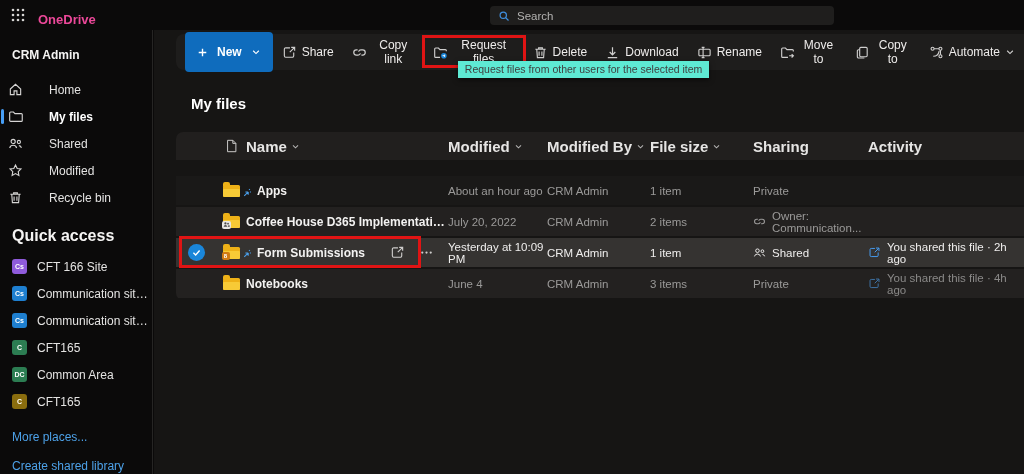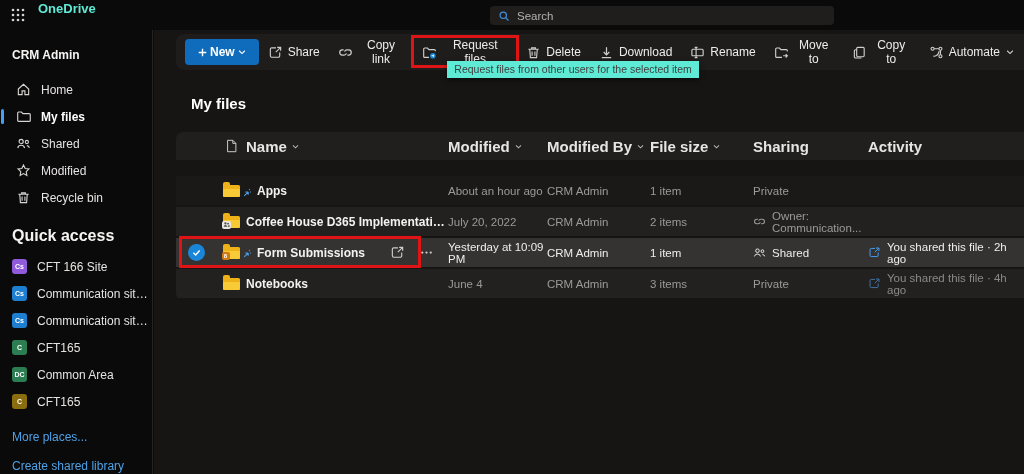--- a/index.html
+++ b/index.html
@@ -3,55 +3,55 @@
 <meta charset="utf-8">
 <style>
   * { margin:0; padding:0; box-sizing:border-box; }
   html,body { width:1024px; height:474px; overflow:hidden; background:#0b0a0a;
     font-family:"Liberation Sans","DejaVu Sans",sans-serif; color:#e8e7e6; }
 
   
   .topbar { position:absolute; left:0; top:0; width:1024px; height:30px; background:#0b0a0a; z-index:6; }
   .waffle { position:absolute; left:10px; top:7px; width:16px; height:16px; color:#d6d5d4; cursor:pointer; }
   .waffle svg { width:16px; height:16px; }
-  .brand { position:absolute; left:38px; top:1px; font-size:13px; font-weight:bold; color:#5eead4; cursor:pointer; }
+  .brand { position:absolute; left:38px; top:12px; font-size:13px; font-weight:bold; color:#ec4899; cursor:pointer; }
   .searchbox { position:absolute; left:490px; top:6px; width:344px; height:19px; background:#1f1e1d;
     border-radius:4px; display:flex; align-items:center; padding:0 8px; gap:7px; }
   .searchbox .sicon { width:12px; height:12px; color:#3f8fdf; flex:0 0 auto; }
   .searchbox svg { width:12px; height:12px; display:block; }
   .searchbox input { flex:1; background:transparent; border:none; outline:none; color:#d6d5d4;
     font-size:11.5px; font-family:inherit; }
   .searchbox input::placeholder { color:#b3b2b1; }
 
   
   .sidebar { position:absolute; left:0; top:30px; width:153px; bottom:0; background:#0b0a0a;
     border-right:1px solid #262524; z-index:5; }
   .sb-user { font-size:12px; font-weight:bold; color:#f5f4f3; margin:18px 0 14px 12px; }
-  .sb-item { display:flex; align-items:center; height:27px; padding-left:16px; gap:10px;
+  .sb-item { display:flex; align-items:center; height:27px; padding-left:8px; gap:26px;
     font-size:12px; color:#e4e3e2; cursor:pointer; position:relative; }
   .sb-item .nicon { width:15px; height:15px; color:#d6d5d4; flex:0 0 auto; }
   .sb-item .nicon svg { width:15px; height:15px; display:block; }
   .sb-item.selected { font-weight:bold; color:#fff; }
   .sb-item.selected .selbar { position:absolute; left:1px; top:6px; width:3px; height:15px;
     border-radius:2px; background:#479ef5; }
   .sb-head { font-size:16px; font-weight:bold; color:#f5f4f3; margin:16px 0 8px 12px; }
   .qa-item { display:flex; align-items:center; height:27px; padding-left:12px; gap:10px;
     font-size:12px; color:#e4e3e2; cursor:pointer; }
   .qa-badge { width:15px; height:15px; border-radius:3px; display:flex; align-items:center;
     justify-content:center; font-size:7px; font-weight:bold; color:#fff; flex:0 0 auto; }
   .qa-item .lbl, .sb-item .lbl { white-space:nowrap; overflow:hidden; text-overflow:ellipsis; max-width:128px; }
   .sb-link { font-size:12px; color:#4da1e8; margin:15px 0 0 12px; cursor:pointer; width:max-content; }
 
   
   .main { position:absolute; left:154px; top:30px; right:0; bottom:0; background:#161514; }
 
   .commandbar { position:absolute; left:22px; top:4px; right:0; height:36px; background:#1e1d1c;
     border-radius:8px 0 0 8px; display:flex; align-items:center; z-index:4; }
-  .btn-new { display:flex; align-items:center; gap:2px; background:#0f6cbd; color:#fff;
-    height:26px; padding:0 12px; margin-left:9px; border:none; border-radius:4px;
+  .btn-new { display:flex; align-items:center; gap:9px; background:#0f6cbd; color:#fff;
+    height:40px; padding:0 12px; margin-left:9px; border:none; border-radius:4px;
     font-size:12px; font-weight:bold; font-family:inherit; cursor:pointer; }
   .btn-new .bicon { width:11px; height:11px; } .btn-new .bicon svg { width:11px; height:11px; display:block; }
   .btn-new .chev { width:10px; height:10px; } .btn-new .chev svg { width:10px; height:10px; display:block; }
   .cb-btn-wrap { position:relative; height:36px; display:flex; align-items:center; }
   .cb-btn { display:flex; align-items:center; gap:5px; height:36px; padding:0 9px; color:#eeeceb;
     font-size:12px; background:transparent; border:none; font-family:inherit; cursor:pointer; }
   .cb-btn .bicon { width:15px; height:15px; color:#d0cfce; } .cb-btn .bicon svg { width:15px; height:15px; display:block; }
   .cb-btn .chev { width:10px; height:10px; color:#d0cfce; } .cb-btn .chev svg { width:10px; height:10px; display:block; }
   .annot1 { position:absolute; left:-2px; top:1px; right:-2px; height:33px;
     border:3px solid #e01414; z-index:8; pointer-events:none; }

